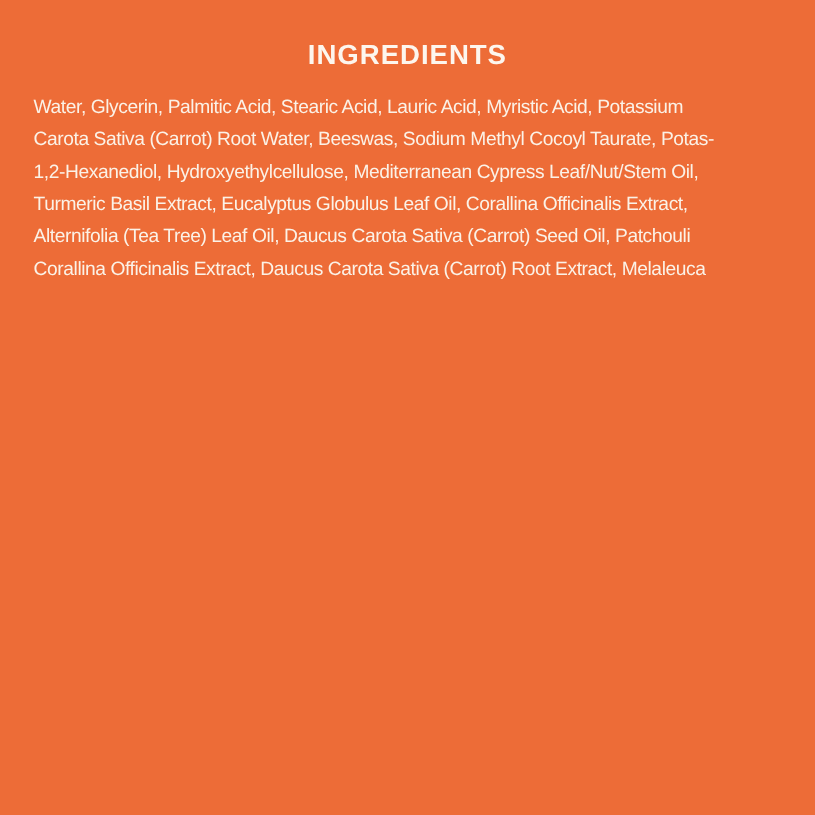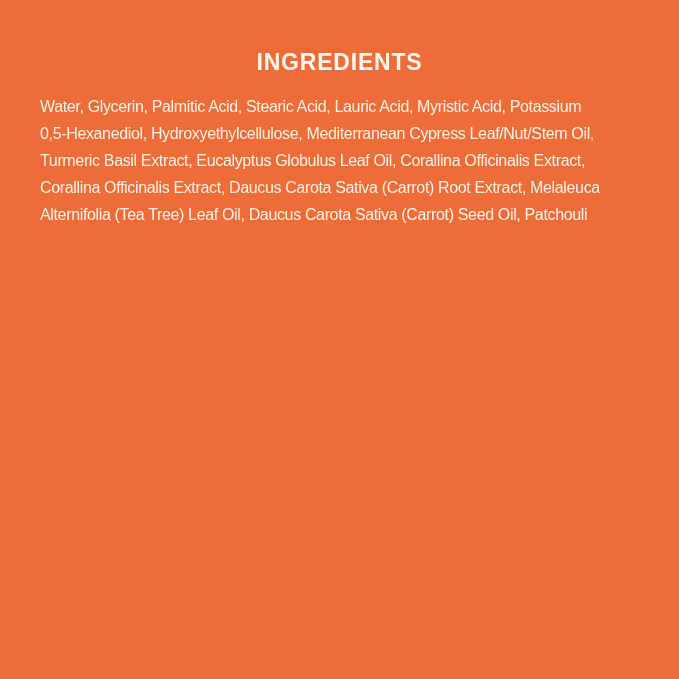--- a/index.html
+++ b/index.html
@@ -13,44 +13,45 @@
     font-family: "Liberation Sans", sans-serif;
   }
   .label-panel {
     width: 679px;
     height: 679px;
     box-sizing: border-box;
     background: #ED6C37;
   }
   .label-title {
     margin: 0;
-    padding-top: 49px;
+    padding-top: 32px;
     text-align: center;
     font-size: 23px;
     font-weight: bold;
     letter-spacing: 0.8px;
     color: #FDF6EE;
   }
   .ingredients-text {
     margin-top: 17px;
-    padding: 0 40px;
+    padding: 0 28px;
     color: #FBF2E7;
     font-size: 16px;
     letter-spacing: -0.35px;
     line-height: 27px;
   }
   .ingredients-text .line {
     white-space: nowrap;
   }
 </style>
 </head>
 <body>
 
 <div class="label-panel" style="background: rgb(237, 108, 55);">
   <h1 class="label-title" style="color: rgb(253, 246, 238);">INGREDIENTS</h1>
   <div class="ingredients-text" style="color: rgb(251, 242, 231);">
       <div class="line">Water, Glycerin, Palmitic Acid, Stearic Acid, Lauric Acid, Myristic Acid, Potassium</div>
-      <div class="line">0,5-Hexanediol, Hydroxyethylcellulose, Mediterranean Cypress Leaf/Nut/Stem Oil,</div>
+      <div class="line">Carota Sativa (Carrot) Root Water, Beeswas, Sodium Methyl Cocoyl Taurate, Potas-</div>
+      <div class="line">1,2-Hexanediol, Hydroxyethylcellulose, Mediterranean Cypress Leaf/Nut/Stem Oil,</div>
       <div class="line">Turmeric Basil Extract, Eucalyptus Globulus Leaf Oil, Corallina Officinalis Extract,</div>
+      <div class="line">Alternifolia (Tea Tree) Leaf Oil, Daucus Carota Sativa (Carrot) Seed Oil, Patchouli</div>
       <div class="line">Corallina Officinalis Extract, Daucus Carota Sativa (Carrot) Root Extract, Melaleuca</div>
-      <div class="line">Alternifolia (Tea Tree) Leaf Oil, Daucus Carota Sativa (Carrot) Seed Oil, Patchouli</div>
     </div>
 </div>
 
 </body></html>

